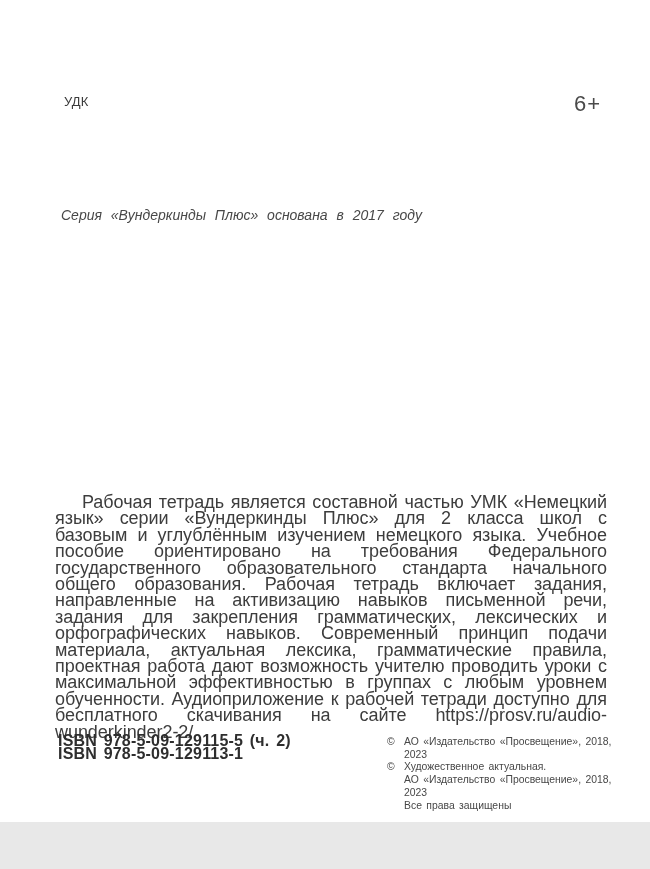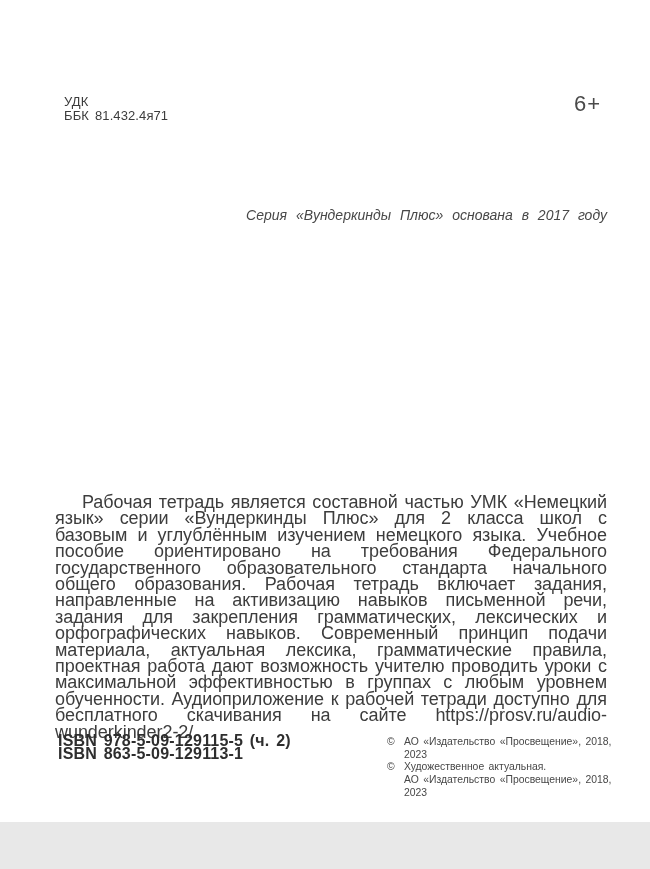--- a/index.html
+++ b/index.html
@@ -34,24 +34,24 @@
     top: 91px;
     font-size: 22px;
     font-weight: 400;
     letter-spacing: 1px;
     color: #4a4a4a;
   }
 
   
   .series {
     position: absolute;
-    left: 55px;
+    left: 61px;
     top: 207px;
     width: 552px;
-    text-align: right;
+    text-align: left;
     font-style: italic;
     font-size: 14px;
     word-spacing: 5px;
     color: #484848;
   }
 
   
   .annotation {
     position: absolute;
     left: 51px;
@@ -97,45 +97,45 @@
 </style>
 </head>
 <body>
 
 <div class="page">
 
   <div class="codes">
     <div class="code-row">
       <span class="code-label">УДК</span>
     </div>
-    <div class="code-row">
-      <span class="code-label">ББК</span>
-      <span class="code-value">81.432.4я71</span>
-    </div>
   </div>
 
   <div class="age">6+</div>
 
   <div class="series">Серия «Вундеркинды Плюс» основана в 2017 году</div>
 
   <p class="annotation">Рабочая тетрадь является составной частью УМК «Немецкий язык» серии «Вундеркинды Плюс» для 2 класса школ с базовым и углублённым изучением немецкого языка. Учебное пособие ориентировано на требования Федерального государственного образовательного стандарта начального общего образования. Рабочая тетрадь включает задания, направленные на активизацию навыков письменной речи, задания для закрепления грамматических, лексических и орфографических навыков. Современный принцип подачи материала, актуальная лексика, грамматические правила, проектная работа дают возможность учителю проводить уроки с максимальной эффективностью в группах с любым уровнем обученности. Аудиоприложение к рабочей тетради доступно для бесплатного скачивания на сайте https://prosv.ru/audio-wunderkinder2-2/</p>
 
   <div class="isbn">
     <div>ISBN 978-5-09-129115-5 (ч. 2)</div>
-    <div>ISBN 863-5-09-129113-1</div>
+    <div>ISBN 978-5-09-129113-1</div>
   </div>
 
   <div class="copyright">
     <div class="cr-row">
       <span class="cr-marker">©</span>
       <span class="cr-text">АО «Издательство «Просвещение», 2018, 2023</span>
     </div>
     <div class="cr-row">
       <span class="cr-marker">©</span>
       <span class="cr-text">Художественное актуальная.</span>
     </div>
     <div class="cr-row">
       <span class="cr-marker"></span>
       <span class="cr-text">АО «Издательство «Просвещение», 2018, 2023</span>
     </div>
+    <div class="cr-row">
+      <span class="cr-marker"></span>
+      <span class="cr-text">Все права защищены</span>
+    </div>
   </div>
 
 </div>
 
 </body></html>

